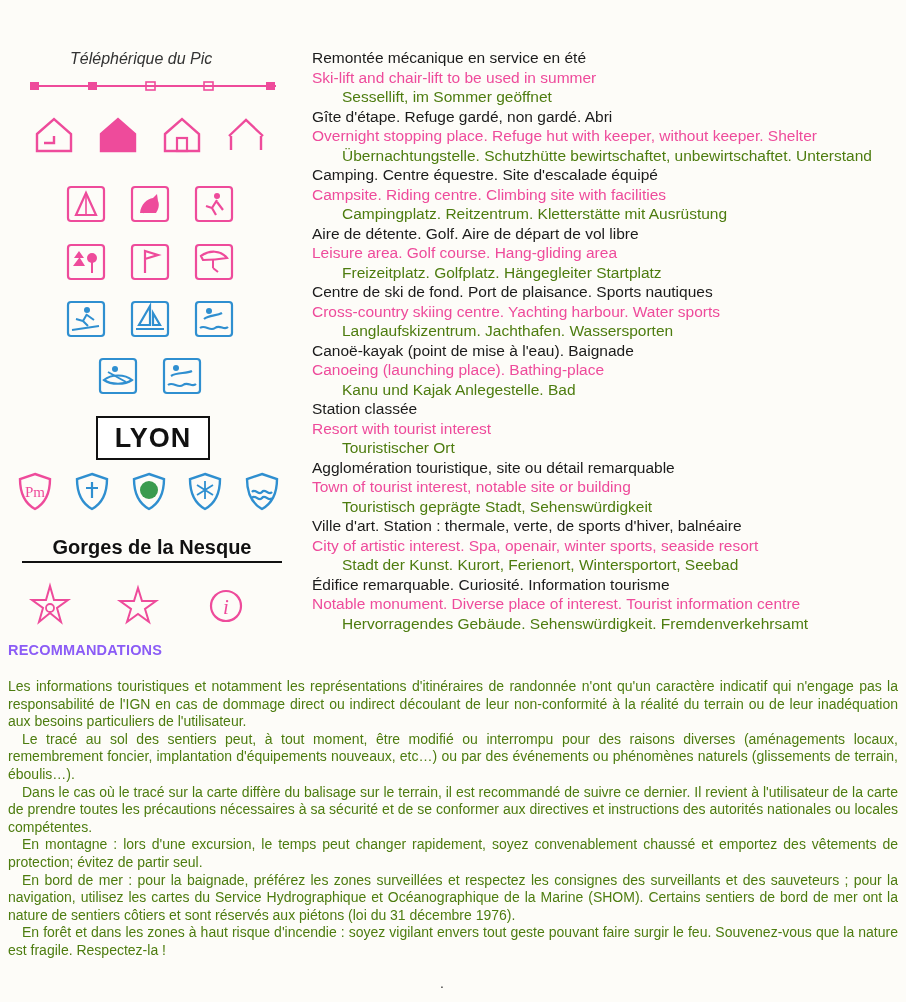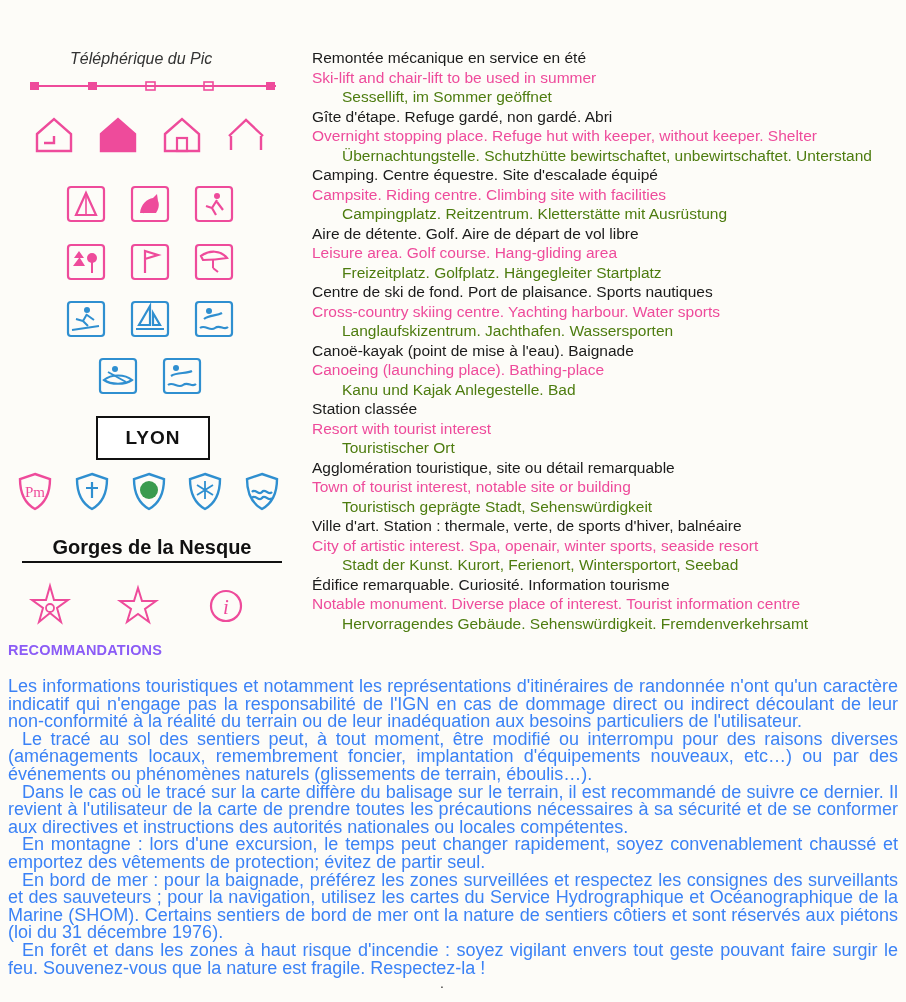--- a/index.html
+++ b/index.html
@@ -65,21 +65,21 @@
     left: 96px;
     top: 404px;
     width: 110px;
     height: 40px;
     border: 2px solid #111;
     background: #fff;
     display: flex;
     align-items: center;
     justify-content: center;
     font-weight: bold;
-    font-size: 19px;
+    font-size: 27px;
     letter-spacing: 1px;
     color: #111;
   }
   .gorges {
     position: absolute;
     left: 22px;
     top: 524px;
     width: 260px;
     text-align: center;
     font-weight: bold;
@@ -116,23 +116,23 @@
     width: 890px;
   }
   .recos-title {
     color: #8b5cf6;
     font-weight: bold;
     font-size: 14.5px;
     letter-spacing: 0.2px;
     margin-bottom: 20px;
   }
   .recos-p {
-    font-size: 18px;
+    font-size: 14px;
     line-height: 17.6px;
-    color: #3b82f6;
+    color: #4d7c0f;
     text-align: justify;
     margin: 0 0 0 0;
   }
   .recos-p.indent { text-indent: 14px; }
   .dot {
     position: absolute;
     left: 440px;
     top: 975px;
     color: #333;
     font-size: 14px;

